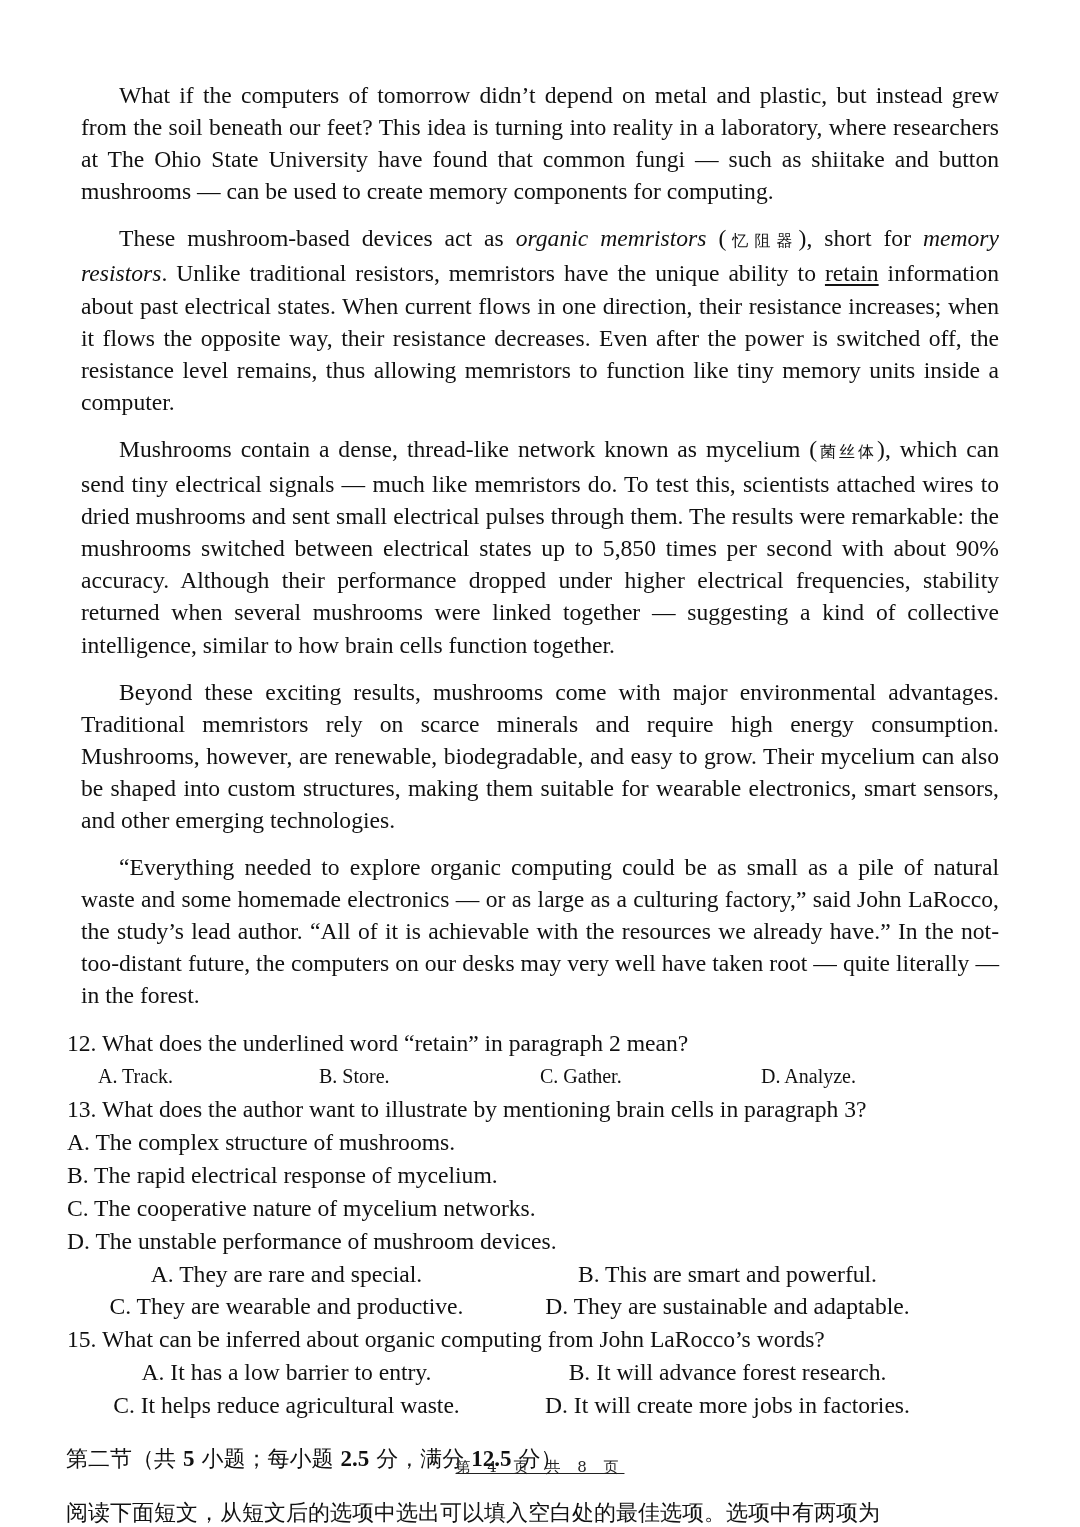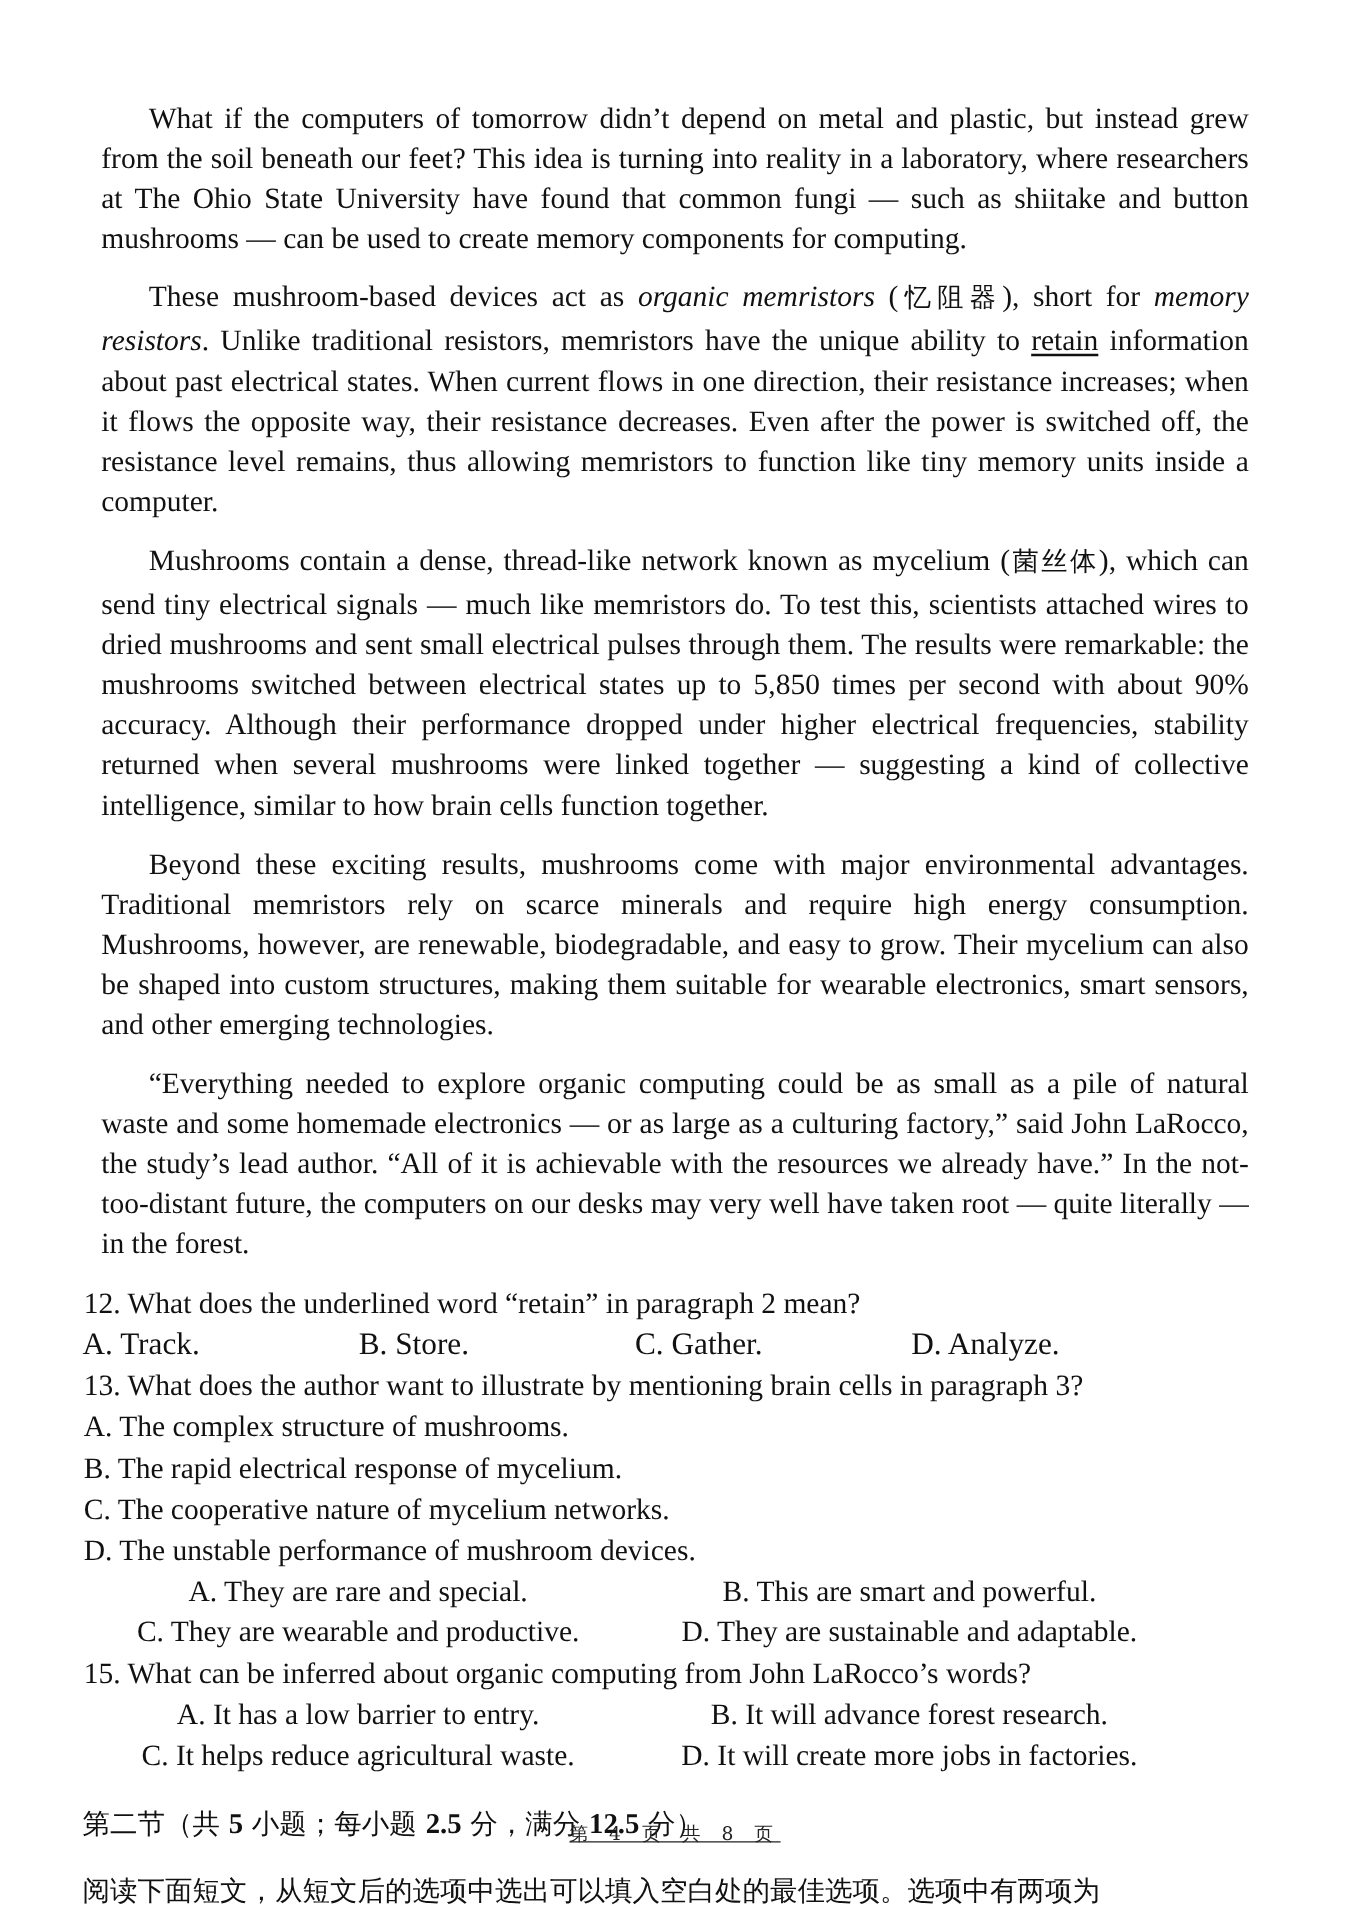--- a/index.html
+++ b/index.html
@@ -1,26 +1,26 @@
 <!DOCTYPE html>
 <html><head>
 <meta charset="utf-8">
 <style>
   html, body { margin: 0; padding: 0; background: #ffffff; }
   body { width: 1080px; height: 1527px; position: relative; overflow: hidden;
          font-family: "Liberation Serif", "DejaVu Serif", serif; color: #111111; }
   .page { position: absolute; left: 66px; top: 64px; width: 948px; }
   .para { font-size: 23.6px; line-height: 32.1px; text-align: justify; text-indent: 38px; margin: 15px; }
   .line { font-size: 23.6px; line-height: 32.1px; margin: 1px; white-space: nowrap; }
-  .opts4 { display: flex; font-size: 25px; line-height: 32.1px; }
+  .opts4 { display: flex; font-size: 20px; line-height: 32.1px; justify-content: center; }
   .opts4 > span { width: 221px; display: inline-block; white-space: nowrap; }
   .opts2 { display: flex; font-size: 23.6px; line-height: 32.1px; text-align: center; }
   .opts2 > span { width: 441px; display: inline-block; white-space: nowrap; }
   .u { text-decoration: underline; text-underline-offset: 3px; }
-  .cn { font-family: Liberation Mono, monospace; font-size: 21px; }
+  .cn { font-family: Liberation Serif, serif; font-size: 16px; }
   .sec { font-size: 22px; line-height: 32.1px; white-space: nowrap; font-family: "DejaVu Serif", serif; }
   .sec b { font-family: "Liberation Serif", serif; font-size: 23px; }
   .footer { position: absolute; left: 0; width: 1080px; top: 1458px; text-align: center;
             font-size: 15px; letter-spacing: 6px; color: #222; font-family: "DejaVu Serif", serif; text-decoration: underline; }
 </style>
 </head>
 <body>
 
 <div class="page">
 

